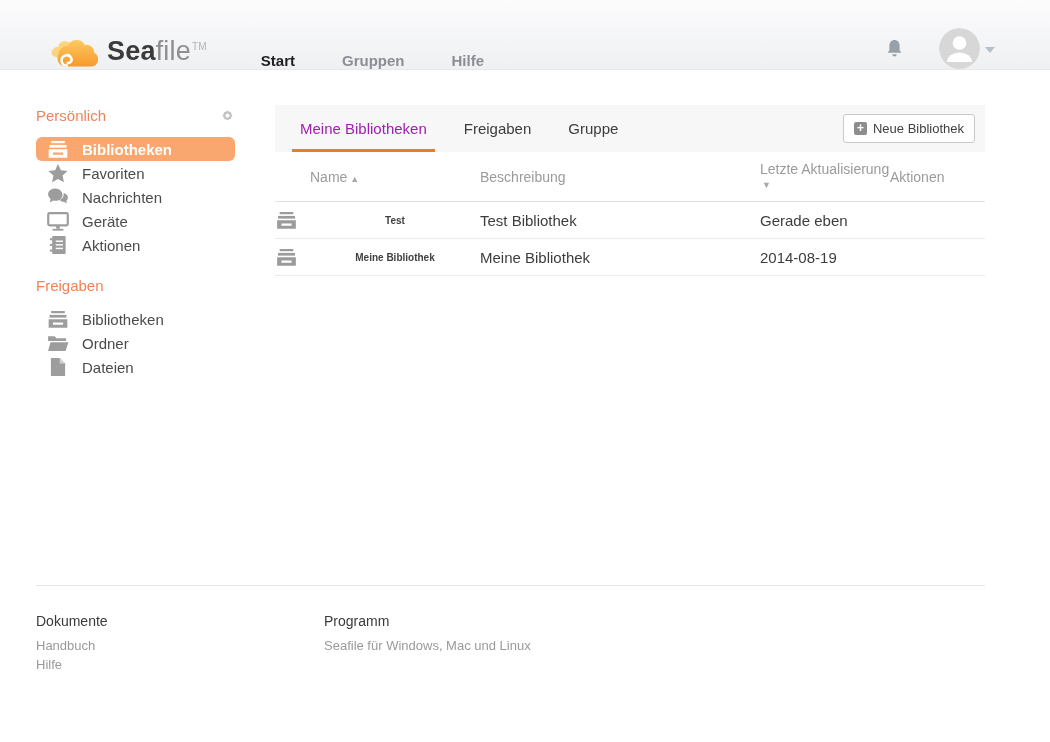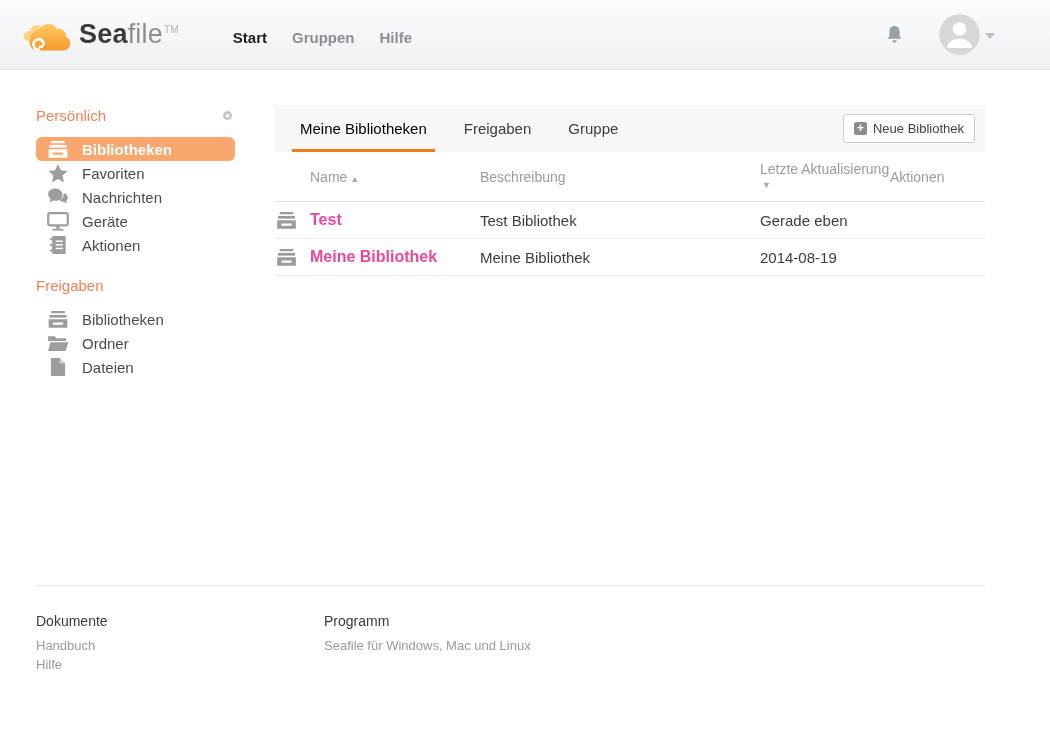--- a/index.html
+++ b/index.html
@@ -1,27 +1,27 @@
 <!DOCTYPE html>
 <html><head>
 <meta charset="utf-8">
 <style>
   * { margin:0; padding:0; box-sizing:border-box; }
   html,body { width:1050px; height:742px; background:#fff; overflow:hidden;
     font-family:"Liberation Sans","DejaVu Sans",sans-serif; }
 
   
-  .navbar { height:70px; display:flex; align-items:center; padding:0 55px 0 18px;
+  .navbar { height:70px; display:flex; align-items:flex-end; padding:0 55px 0 46px;
     background:linear-gradient(#fcfcfd, #eff0f2); border-bottom:1px solid #e8e8eb; }
   .brand { display:flex; align-items:center; cursor:pointer; }
   .brand-text { font-size:27px; margin-left:9px; letter-spacing:0.2px; }
   .brand-bold { color:#3b3b3b; font-weight:bold; }
   .brand-light { color:#8e8e8e; }
   .brand-tm { font-size:10px; color:#b3b3b3; vertical-align:super; margin-left:1px; }
-  .nav-links { display:flex; margin-left:54px; gap:25px;margin-top:6px; }
+  .nav-links { display:flex; margin-left:54px; gap:47px;margin-top:6px; }
   .nav-link { font-size:15px; font-weight:bold; color:#8d8d95; text-decoration:none; cursor:pointer; }
   .nav-link.active { color:#1f1f1f; }
   .nav-right { margin-left:auto; display:flex; align-items:center; }
   .bell { margin-right:36px; cursor:pointer; display:flex; }
   .avatar-menu { display:flex; align-items:center; cursor:pointer; }
   .avatar { width:41px; height:41px; border-radius:50%; overflow:hidden; }
   .caret-down { width:0; height:0; border-left:5px solid transparent; border-right:5px solid transparent;
     border-top:6px solid #b7bfc6; margin-left:5px; margin-top:3px; }
 
   
@@ -37,40 +37,40 @@
   .side-item { display:flex; align-items:center; height:24px; padding-left:11px;
     font-size:15px; color:#4b4b4b; cursor:pointer; border-radius:6px; }
   .side-item .ico { width:22px; display:flex; justify-content:center; margin-right:13px; color:#9d9d9d; }
   .side-item.active { background:#f9a76f; color:#fff; font-weight:bold; }
   .side-item.active .ico { color:#fff; }
 
   
   .tabstrip { background:#f7f7f8; height:47px; display:flex; align-items:center; padding-left:25px; }
   .tab { font-size:15px; color:#3c3c3c; margin-right:37px; height:47px; line-height:47px;
     position:relative; cursor:pointer; white-space:nowrap; }
-  .tab.active { color:#000000; }
+  .tab.active { color:#a21caf; }
   .tab.active::after { content:""; position:absolute; left:-8px; right:-8px; bottom:0;
     height:3px; background:#ee7d1e; }
   .new-lib-btn { margin-left:auto; margin-right:10px; display:flex; align-items:center; gap:6px;
     background:#fff; border:1px solid #c9c9c9; border-radius:3px; padding:6px 10px;
     font-size:13px; color:#404040; cursor:pointer; }
   .plus-icon { width:13px; height:13px; background:#8d8d8d; border-radius:2px; color:#fff;
     font-size:12px; line-height:12px; text-align:center; font-weight:bold; }
 
   
   .lib-table { width:100%; }
   .t-row { display:grid; grid-template-columns:35px 170px 280px 130px 1fr; align-items:center; }
   .t-head { height:50px; border-bottom:1px solid #e2e2e2; color:#9b9b9b; font-size:14px; }
   .t-head .sortable { cursor:pointer; }
   .sort-arrow { font-size:9px; color:#a8a8a8; margin-left:3px; }
   .updated-head { line-height:16px; }
   .updated-head .sort-arrow { display:block; margin-left:2px; }
   .t-body-row { height:37px; border-bottom:1px solid #ececec; font-size:15px; color:#3d3d3d; }
   .row-ico { display:flex; color:#9b9b9b; }
-  .lib-link { color:#ec4899; font-weight:bold; text-decoration:none; cursor:pointer; font-size:16px; }
+  .lib-link { color:#404040; font-weight:bold; text-decoration:none; cursor:pointer; font-size:10px;text-align:center; }
 
   
   .footer { margin:0 65px 0 36px; border-top:1px solid #e6e6e6; padding-top:27px; display:flex;gap:43px; }
   .f-col1 { width:245px; }
   .f-col2 { width:419px; }
   .f-heading { font-size:14px; color:#3a3a3a; margin-bottom:7px; }
   .f-link { display:block; font-size:13px; color:#9a9a9a; line-height:19px; text-decoration:none; cursor:pointer; }
   .f-line { font-size:13px; color:#9a9a9a; line-height:19px; }
   .f-meta-line { font-size:13px; color:#7b7b7b; line-height:24px; }
   .f-meta-link { display:block; font-size:13px; color:#9a9a9a; line-height:24px; text-decoration:none; cursor:pointer; }

